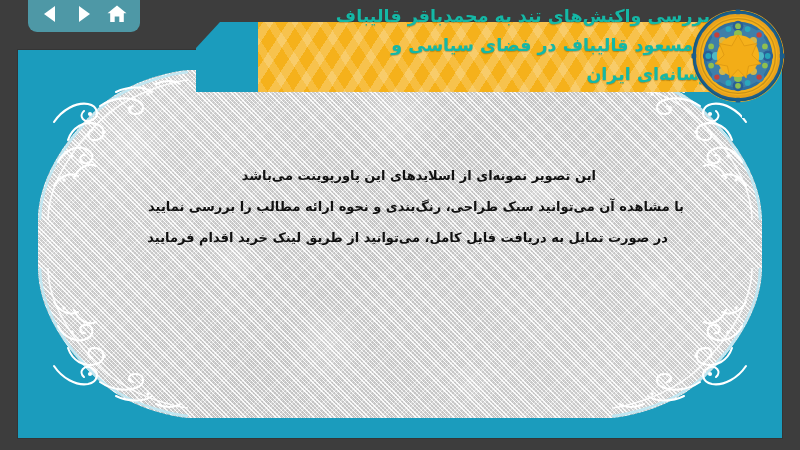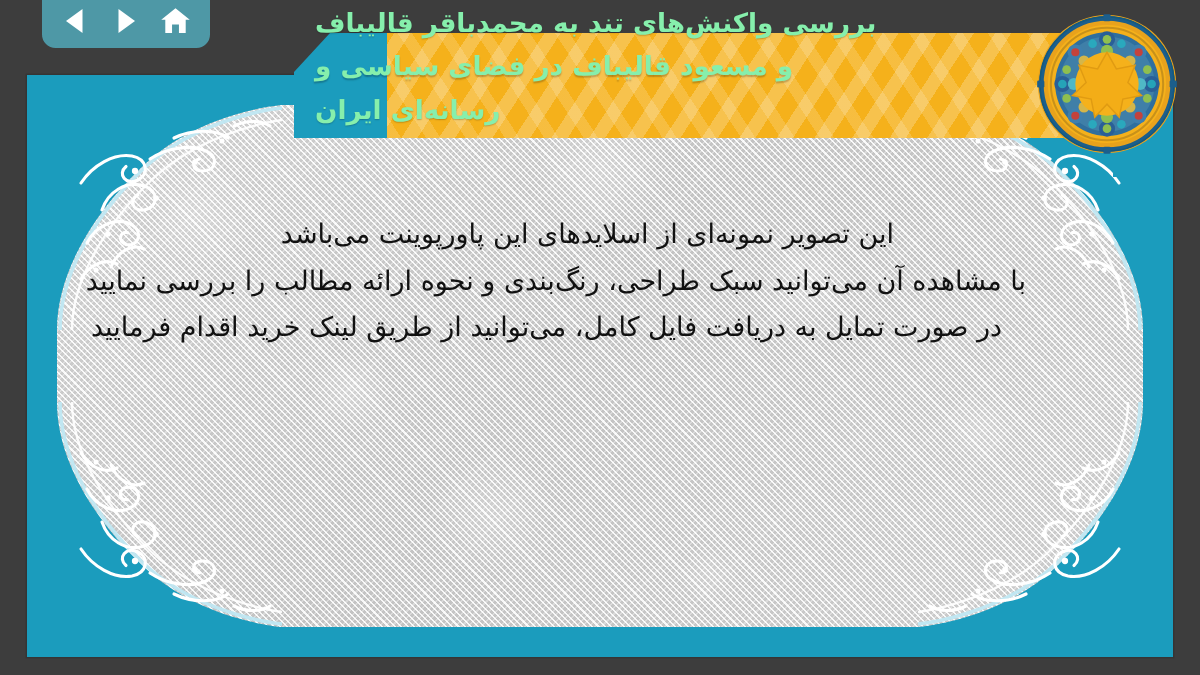--- a/index.html
+++ b/index.html
@@ -111,24 +111,24 @@
         rgba(255,255,255,0.00) 22px
       );
     pointer-events: none;
   }
 
   #title-block {
     position: absolute;
     left: 210px;
     top: 2px;
     width: 500px;
-    text-align: left;
+    text-align: right;
     direction: rtl;
     z-index: 6;
-    color: #86efac;
+    color: #14b8a6;
     font-size: 17.5px;
     line-height: 29px;
     font-weight: bold;
     text-shadow: 0 1px 1px rgba(0,0,0,0.22);
     pointer-events: auto;
   }
   #title-block .tline { display: block; white-space: nowrap; }
 
   
   #medallion {
@@ -182,27 +182,27 @@
   #orn-tl { left: 0;  top: 0; }
   #orn-tr { right: 0; top: 0;  transform: scaleX(-1); }
   #orn-bl { left: 0;  bottom: 0; transform: scaleY(-1); }
   #orn-br { right: 0; bottom: 0; transform: scale(-1,-1); }
 
   
   #body-text {
     position: absolute;
     left: 40px;
     right: 78px;
-    top: 71px;
+    top: 90px;
     direction: rtl;
     text-align: center;
     color: #111111;
-    font-size: 18px;
+    font-size: 13px;
     line-height: 31px;
-    font-weight: normal;
+    font-weight: bold;
     z-index: 14;
   }
   #body-text .bline {
     display: block;
     white-space: nowrap;
     text-align: right;
   }
   #body-text .bline.l1 { padding-right: 88px; }
   #body-text .bline.l2 { padding-right: 0px; }
   #body-text .bline.l3 { padding-right: 16px; }

